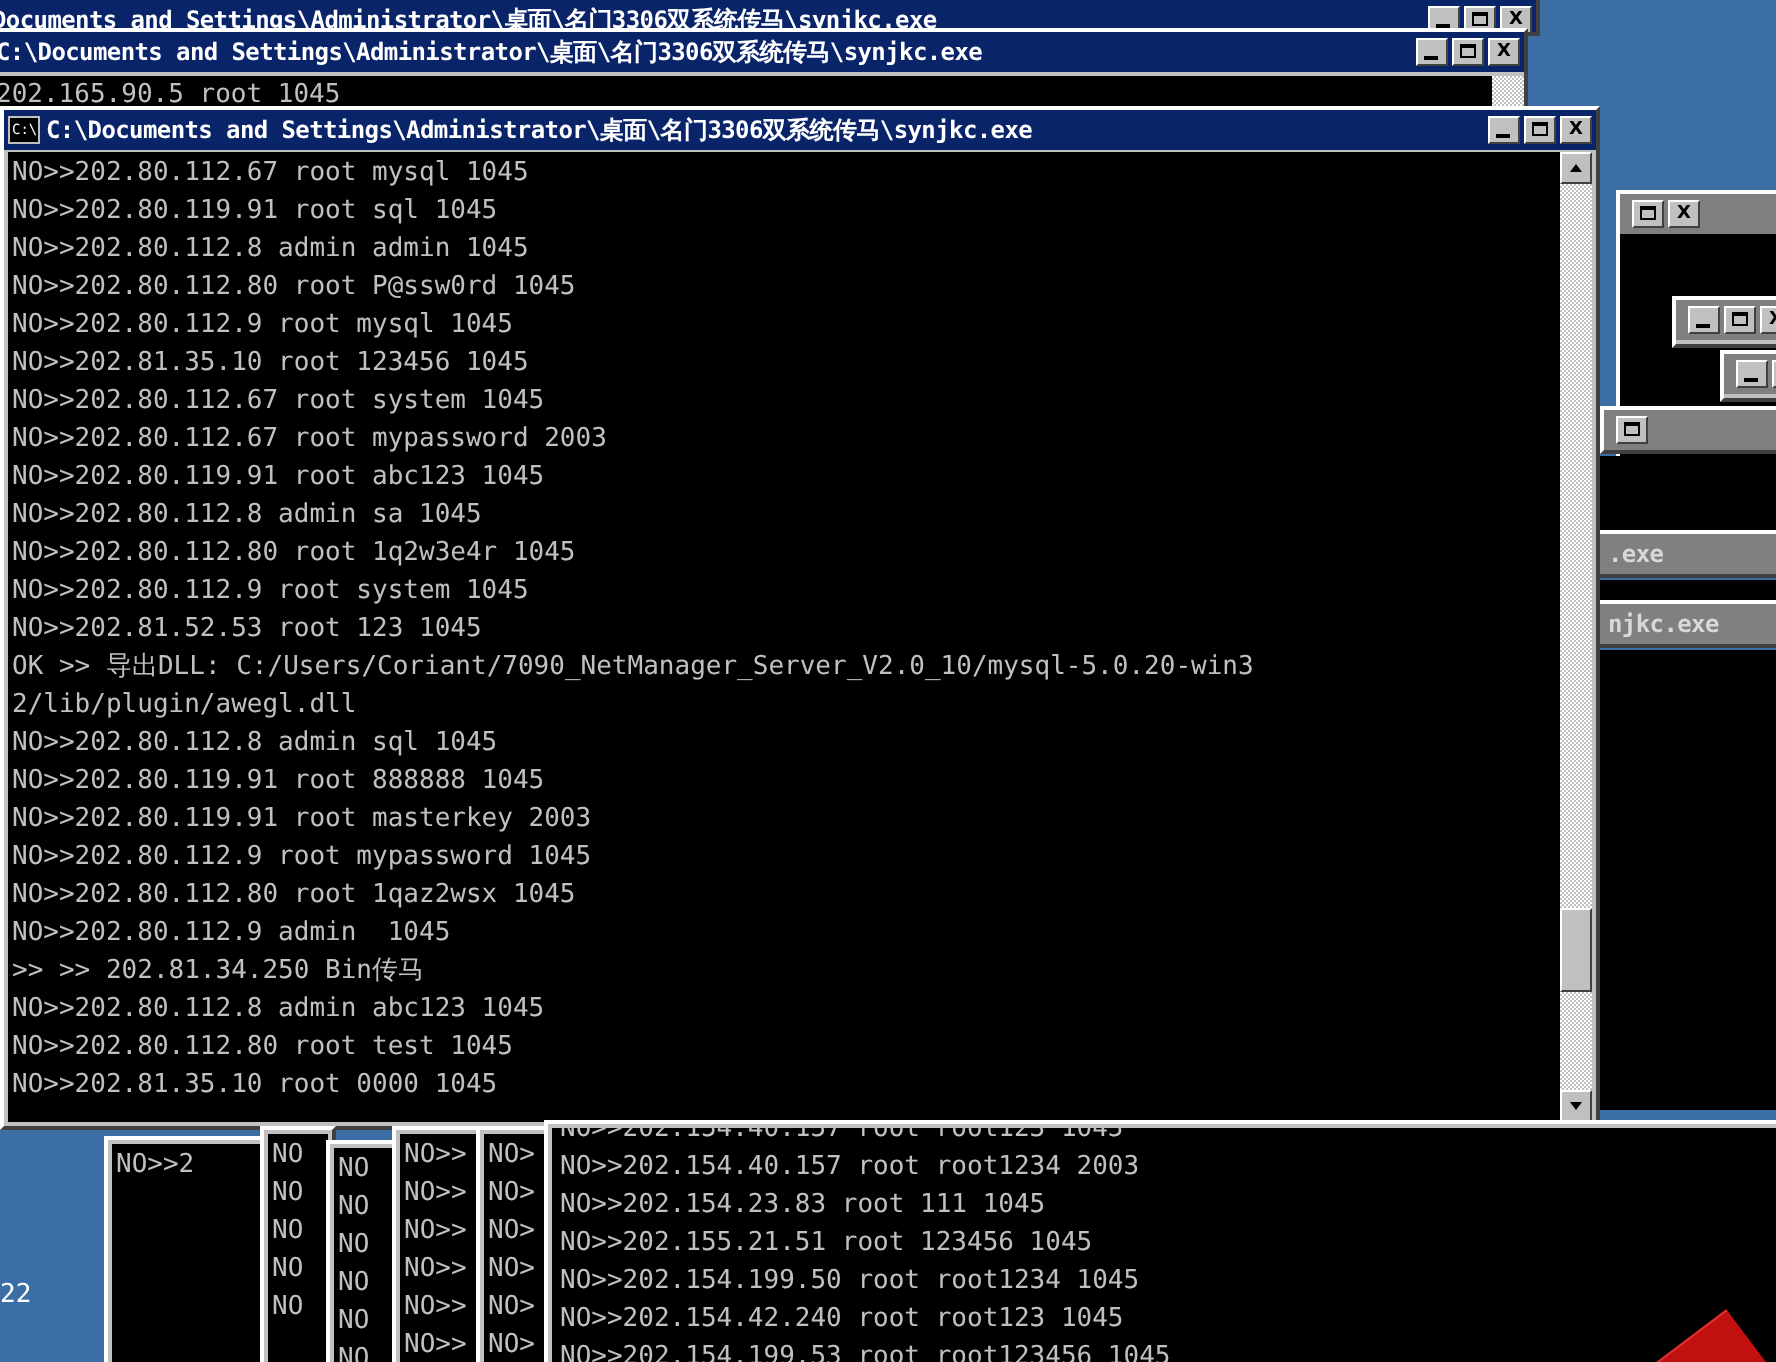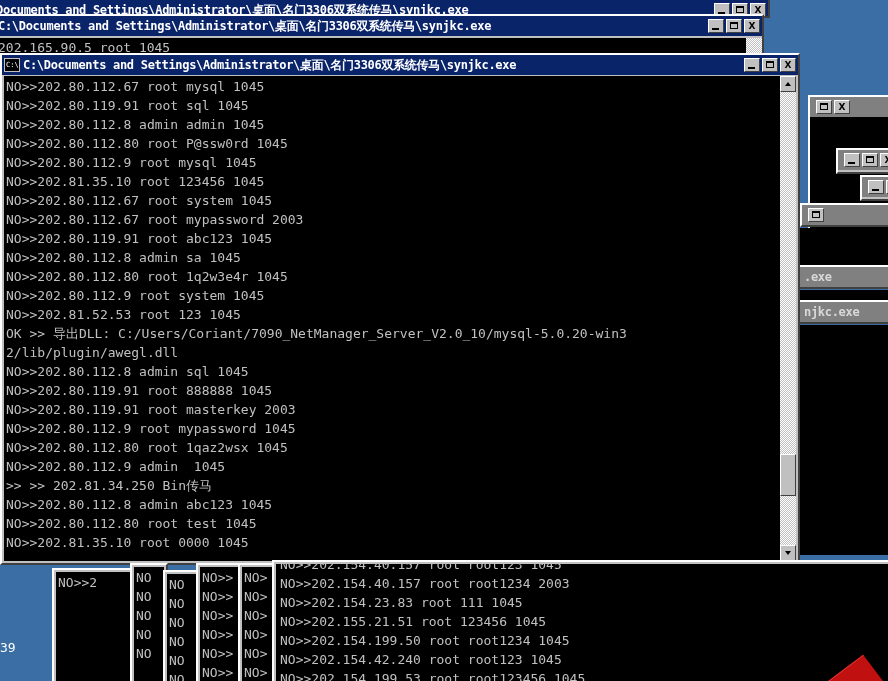--- a/index.html
+++ b/index.html
@@ -223,21 +223,21 @@
     -webkit-text-stroke: 0.6px #ffffff;
     text-shadow: 0 0 1px #fff;
     white-space: nowrap;
   }
 </style>
 </head>
 <body>
 
 <div id="root">
 
-  <div class="desktop-text" style="left:0px; top:640px;">39</div>
+  <div class="desktop-text" style="left:0px; top:640px;">22</div>
 
   <div class="win" style="left:808px; top:95px; width:100px; height:150px;">
     <div class="titlebar inactive">
       <div class="tb-buttons">
         <div class="tb-btn">
             <span class="glyph-max"></span>
           </div>
         <div class="tb-btn">X</div>
       </div>
     </div>

